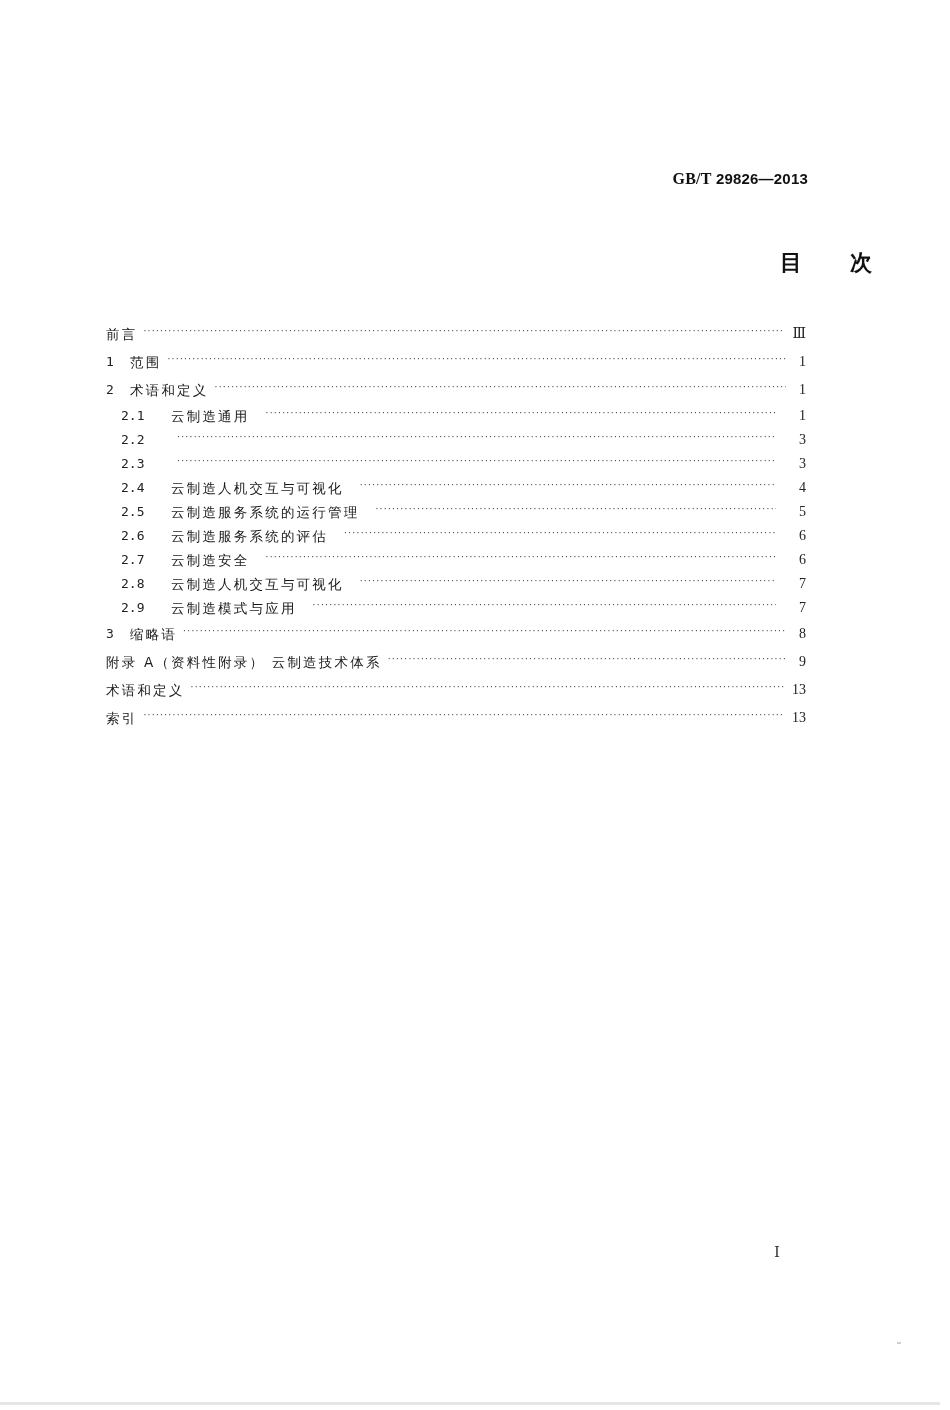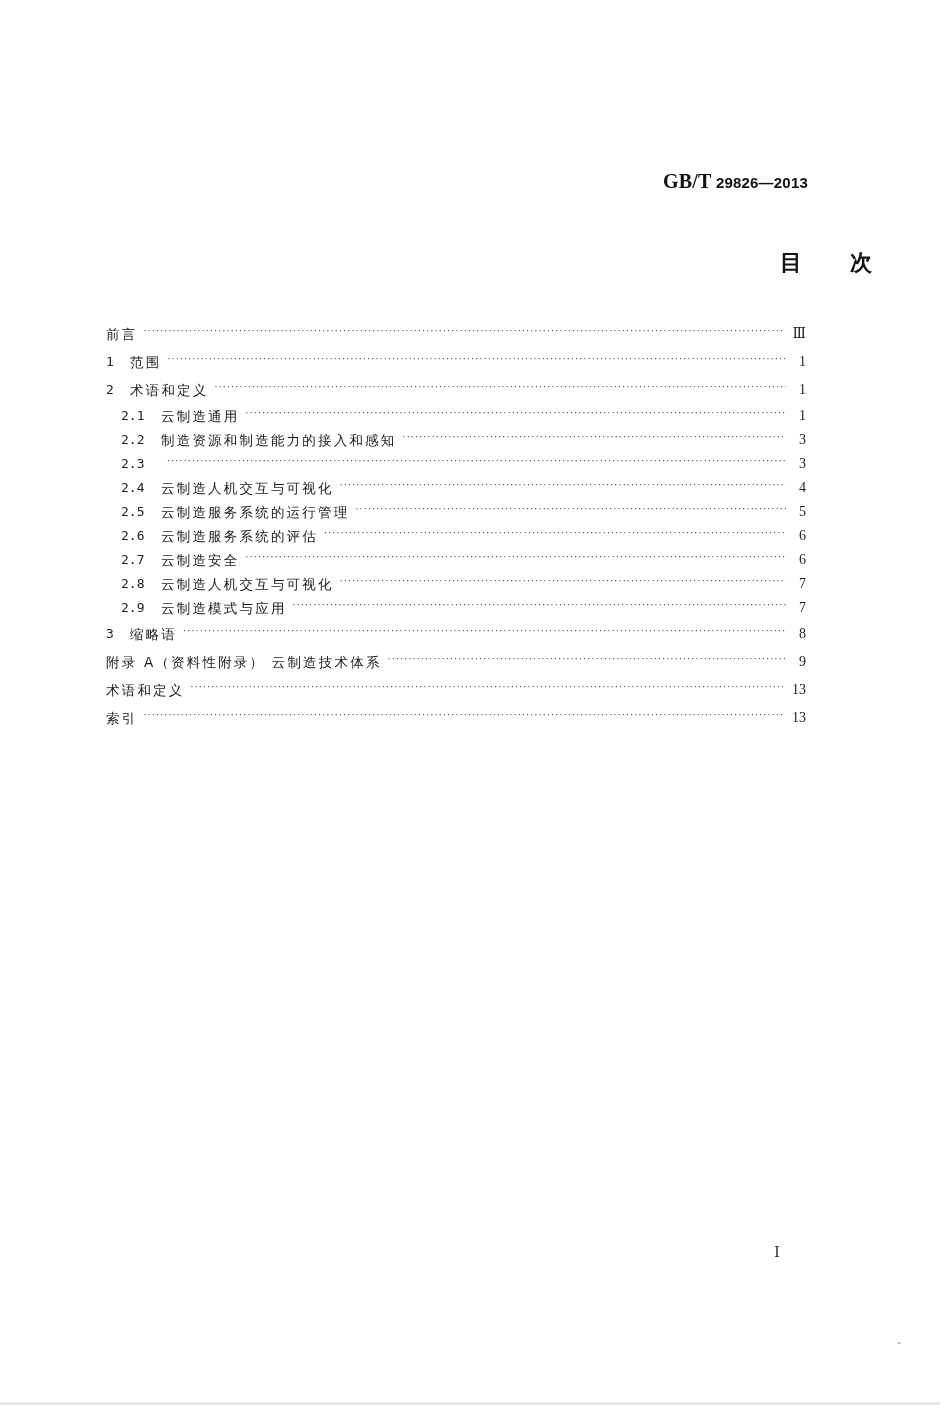--- a/index.html
+++ b/index.html
@@ -21,21 +21,21 @@
       right: 142px;
       font-family: "Liberation Sans", "DejaVu Sans", sans-serif;
       font-size: 15px;
       font-weight: bold;
       letter-spacing: 0.2px;
       color: #111;
     }
     .std-code .prefix {
       font-family: "Liberation Serif", "DejaVu Serif", serif;
       font-weight: bold;
-      font-size: 20px;
+      font-size: 16px;
     }
     .toc-title {
       position: absolute;
       top: 248px;
       left: 0;
       width: 920px;
       text-align: right;
       font-family: "DejaVu Sans", sans-serif;
       font-size: 22px;
       font-weight: bold;
@@ -50,21 +50,21 @@
     }
     .toc-row {
       display: flex;
       align-items: flex-end;
       font-size: 13.5px;
       line-height: 24px;
       height: 24px;
       white-space: nowrap;
     }
     .toc-row.l1 { height: 28px; line-height: 28px; }
-    .toc-row.l2 { padding-left: 15px; }
+    .toc-row.l2 { padding-left: 15px; gap: 10px; }
     .toc-row .num {
       display: inline-block;
       font-family: "DejaVu Sans Mono", monospace;
       font-size: 13px;
       color: #222;
     }
     .toc-row.l1 .num { width: 24px; }
     .toc-row.l2 .num { width: 40px; }
     .toc-row .label {
       font-family: "DejaVu Sans", sans-serif;
@@ -146,21 +146,20 @@
     <span class="page">1</span>
   </div>
   <div class="toc-row l2">
     <span class="num">2.1</span>
     <span class="label">云制造通用</span>
     <span class="dots"></span>
     <span class="page">1</span>
   </div>
   <div class="toc-row l2">
     <span class="num">2.2</span>
-    <span class="label">制造资源和制造能力的接入和感知</span>
     <span class="dots"></span>
     <span class="page">3</span>
   </div>
   <div class="toc-row l2">
     <span class="num">2.3</span>
     <span class="dots"></span>
     <span class="page">3</span>
   </div>
   <div class="toc-row l2">
     <span class="num">2.4</span>

